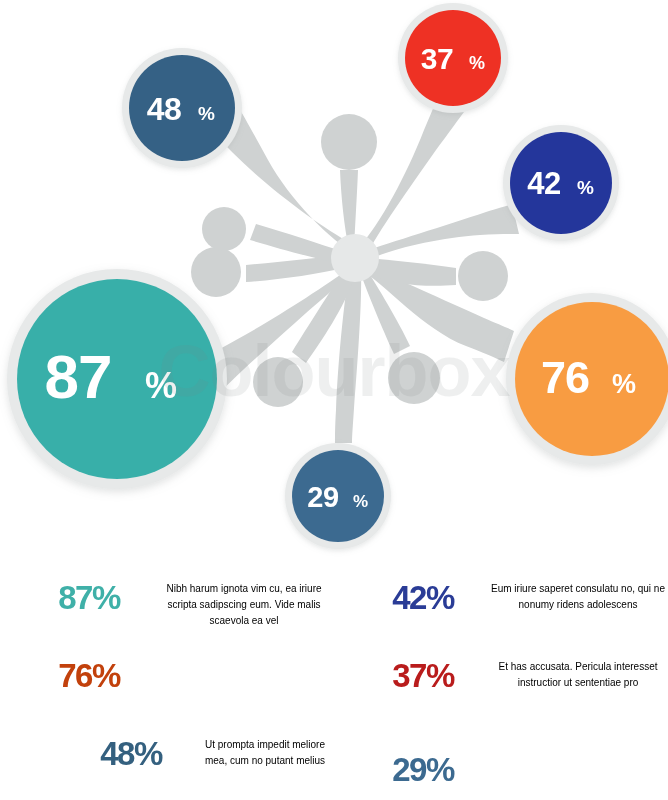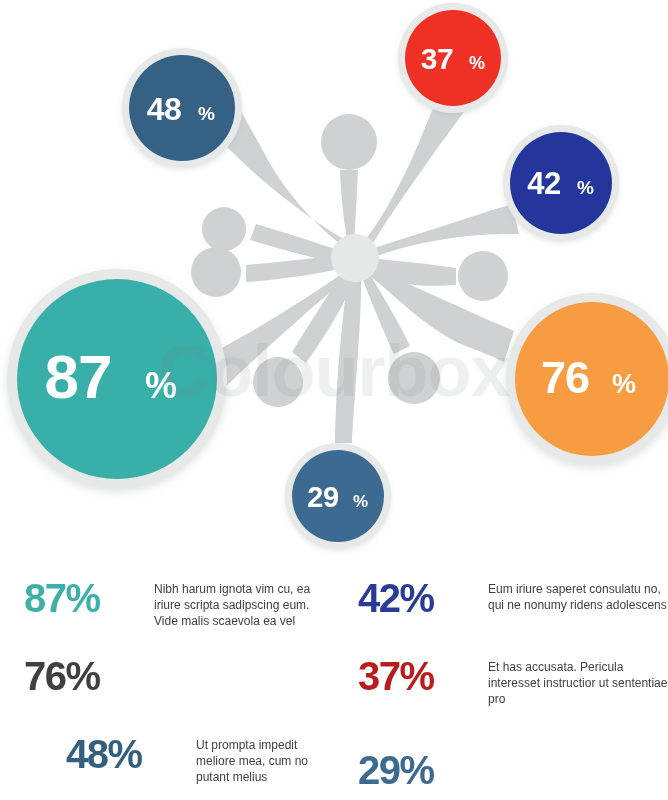--- a/index.html
+++ b/index.html
@@ -69,34 +69,36 @@
   }
   .legend-item {
     display: flex;
     align-items: flex-start;
     padding-left: 24px;
     box-sizing: border-box;
   }
   .legend-pct {
     font-family: "Liberation Sans", sans-serif;
     font-weight: bold;
-    font-size: 40px;
+    font-size: 33px;
     line-height: 46px;
     letter-spacing: -1.5px;
     width: 130px;
     flex: 0 0 130px;
     white-space: nowrap;
+    text-align: center;
   }
   .legend-text {
     font-family: "Liberation Sans", sans-serif;
-    font-size: 12px;
+    font-size: 10px;
     line-height: 16.2px;
-    color: #404040;
+    color: #000000;
     padding-top: 6px;
     max-width: 182px;
+    text-align: center;
   }
 </style>
 </head>
 <body>
 
 <div class="infographic">
 
   <div class="diagram">
     <svg viewBox="0 0 668 570" xmlns="http://www.w3.org/2000/svg">
       <defs>
@@ -237,21 +239,21 @@
       <div class="legend-pct" style="color:#3FB0A8;">87%</div>
       <div class="legend-text">Nibh harum ignota vim cu, ea iriure scripta sadipscing eum. Vide malis scaevola ea vel</div>
     </div>
 
     <div class="legend-item">
       <div class="legend-pct" style="color:#2A3C96;">42%</div>
       <div class="legend-text">Eum iriure saperet consulatu no, qui ne nonumy ridens adolescens</div>
     </div>
 
     <div class="legend-item">
-      <div class="legend-pct" style="color:#404040;">76%</div>
+      <div class="legend-pct" style="color:#c2410c;">76%</div>
     </div>
 
     <div class="legend-item">
       <div class="legend-pct" style="color:#b91c1c;">37%</div>
       <div class="legend-text">Et has accusata. Pericula interesset instructior ut sententiae pro</div>
     </div>
 
     <div class="legend-item">
       <div class="legend-pct" style="color:#34607F;margin-left:42px;">48%</div>
       <div class="legend-text">Ut prompta impedit meliore mea, cum no putant melius</div>

